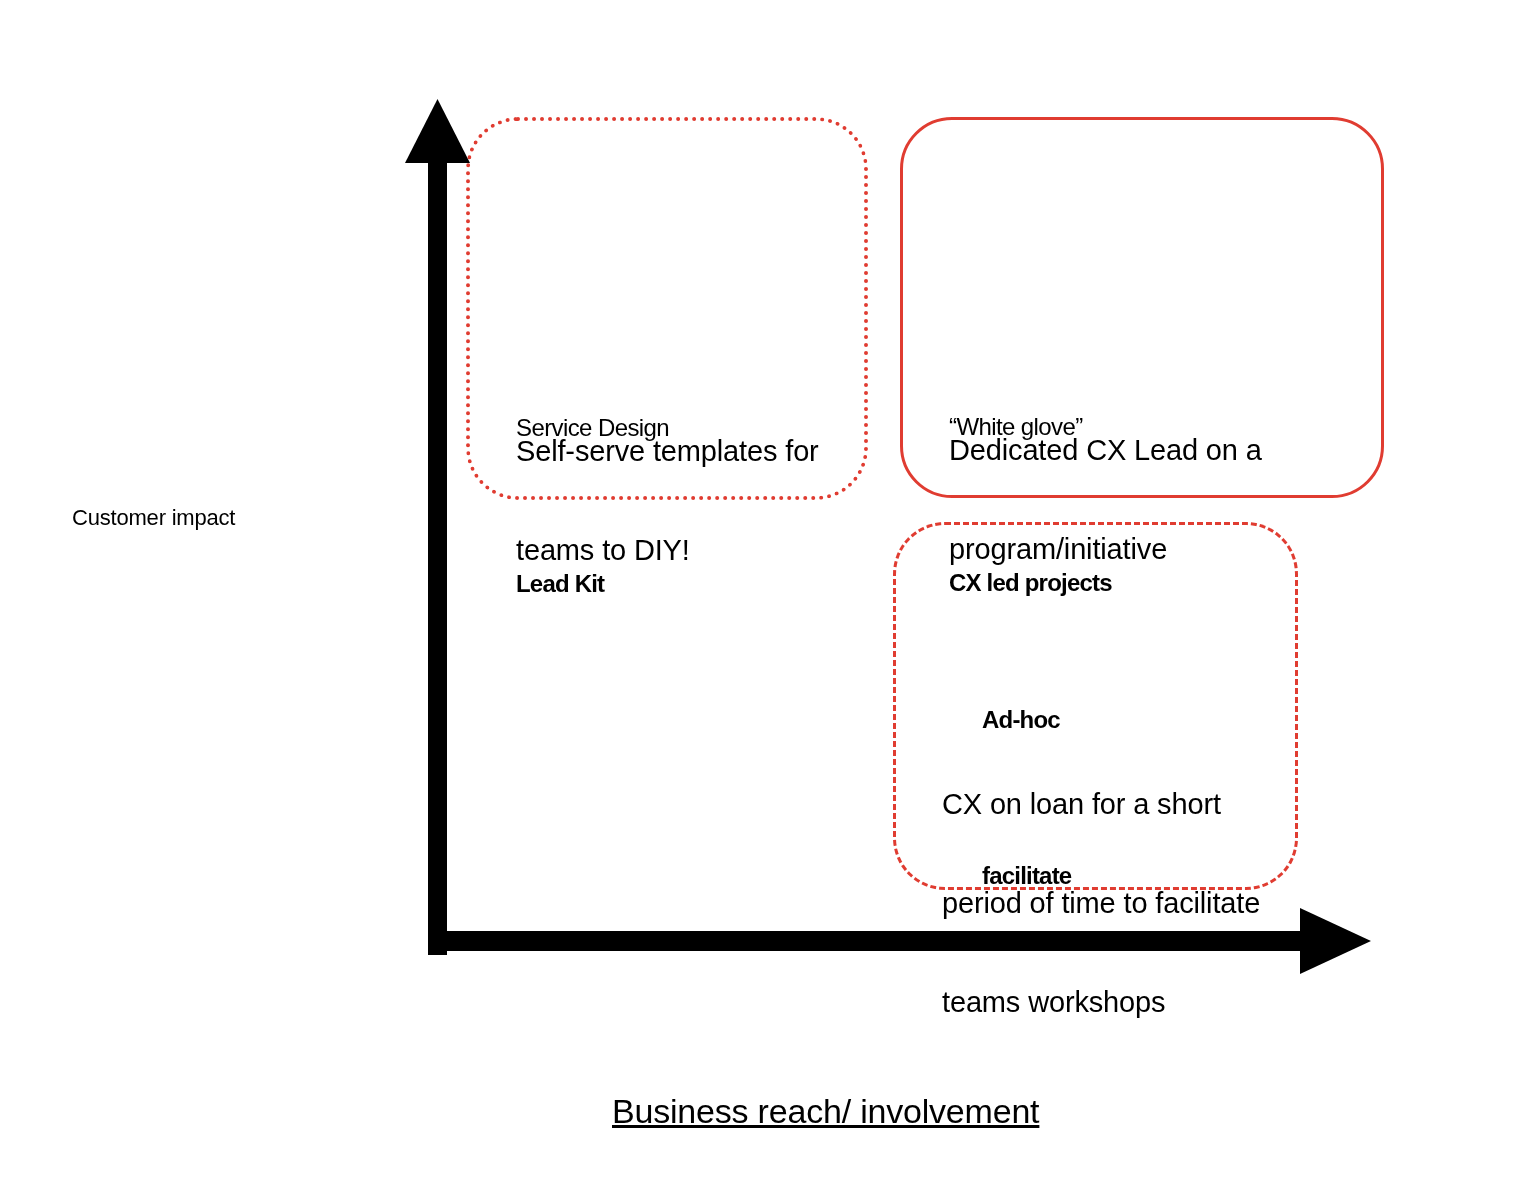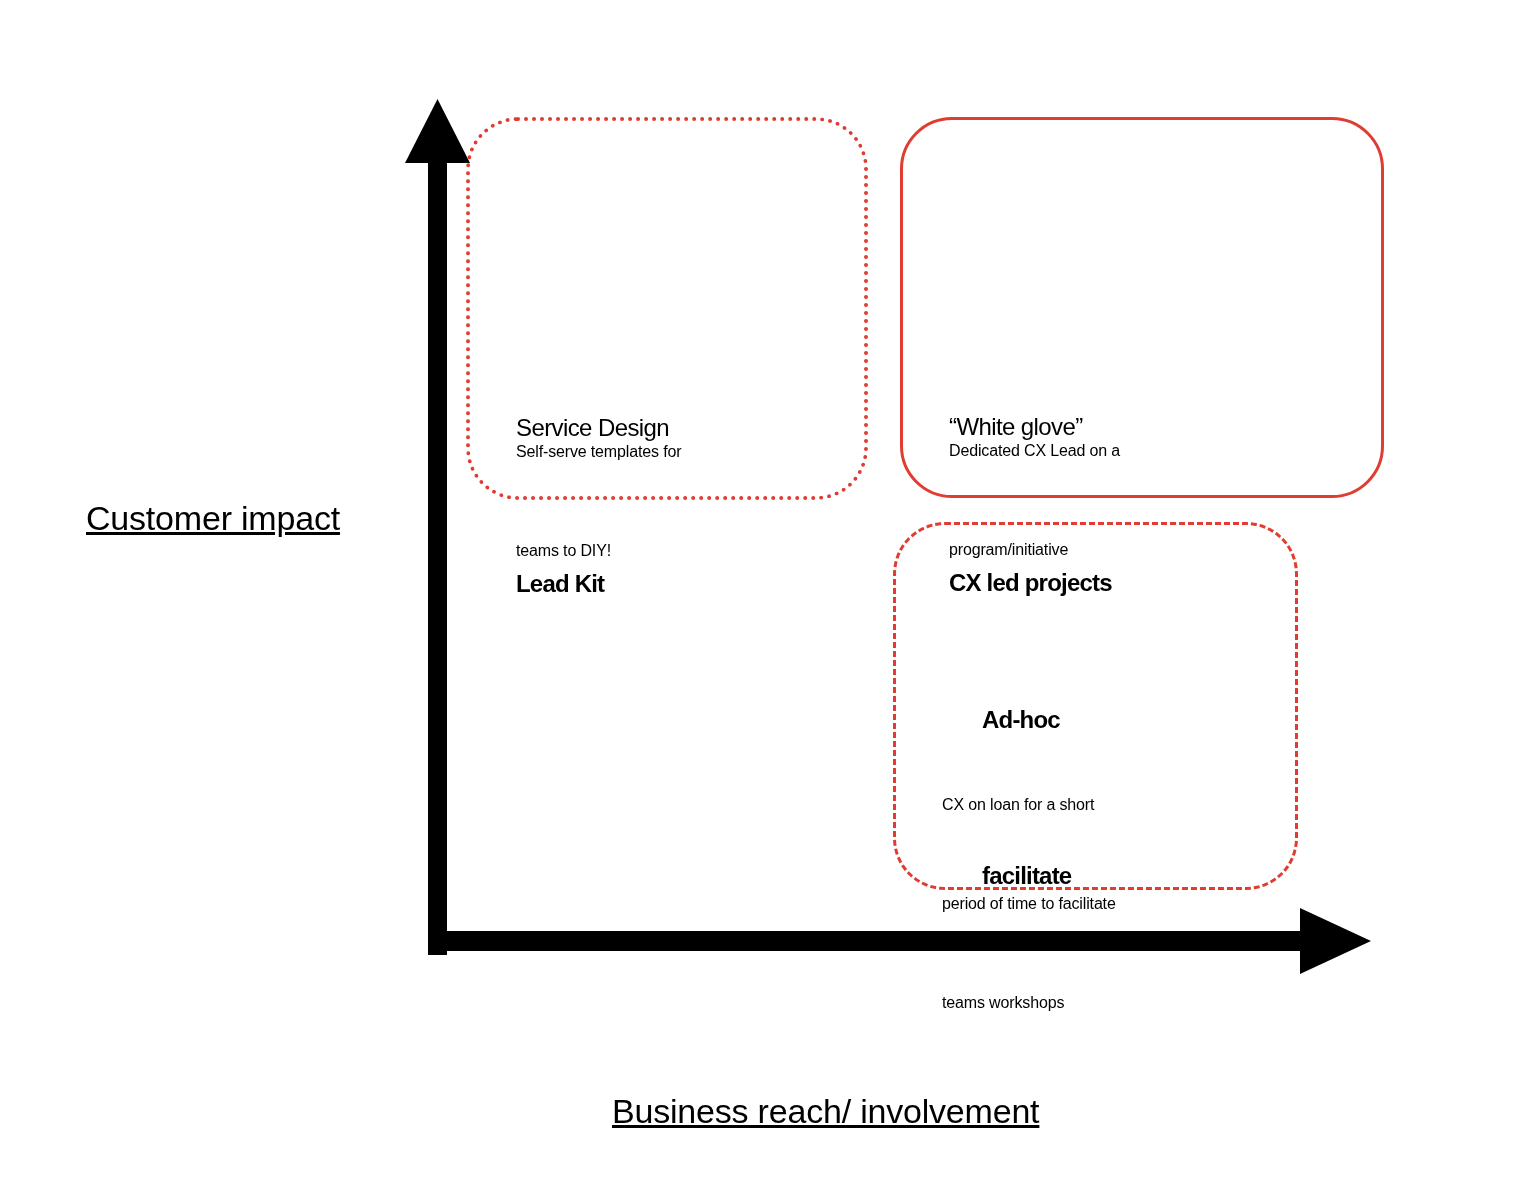--- a/index.html
+++ b/index.html
@@ -32,26 +32,25 @@
   }
 
   
   .axis-label {
     position: absolute;
     color: #000000;
     font-weight: 400;
     white-space: pre;
   }
   #y-axis-label {
-    left: 86px;
+    left: 72px;
     top: 497px;
-    font-size: 34px;
+    font-size: 22px;
     line-height: 42px;
     letter-spacing: -0.2px;
-    text-decoration: underline;
   }
   #x-axis-label {
     left: 612px;
     top: 1001px;
     font-size: 34px;
     line-height: 44px;
     letter-spacing: -0.2px;
   }
   #x-axis-label .xline { display: block; text-decoration: underline; }
 
@@ -72,21 +71,21 @@
     white-space: pre;
   }
   .card-title .t-line { display: block; }
   .card-title .t-reg  { font-weight: 400; }
   .card-title .t-bold { font-weight: 700; letter-spacing: -0.8px; }
 
   .card-body {
     position: absolute;
     left: 46px;
     color: #000000;
-    font-size: 16px;
+    font-size: 29px;
     line-height: 33px;
     font-weight: 400;
     letter-spacing: -0.15px;
     white-space: pre;
   }
   .card-body .b-line { display: block; }
 
   
   #card-toolkit {
     left: 466px;

